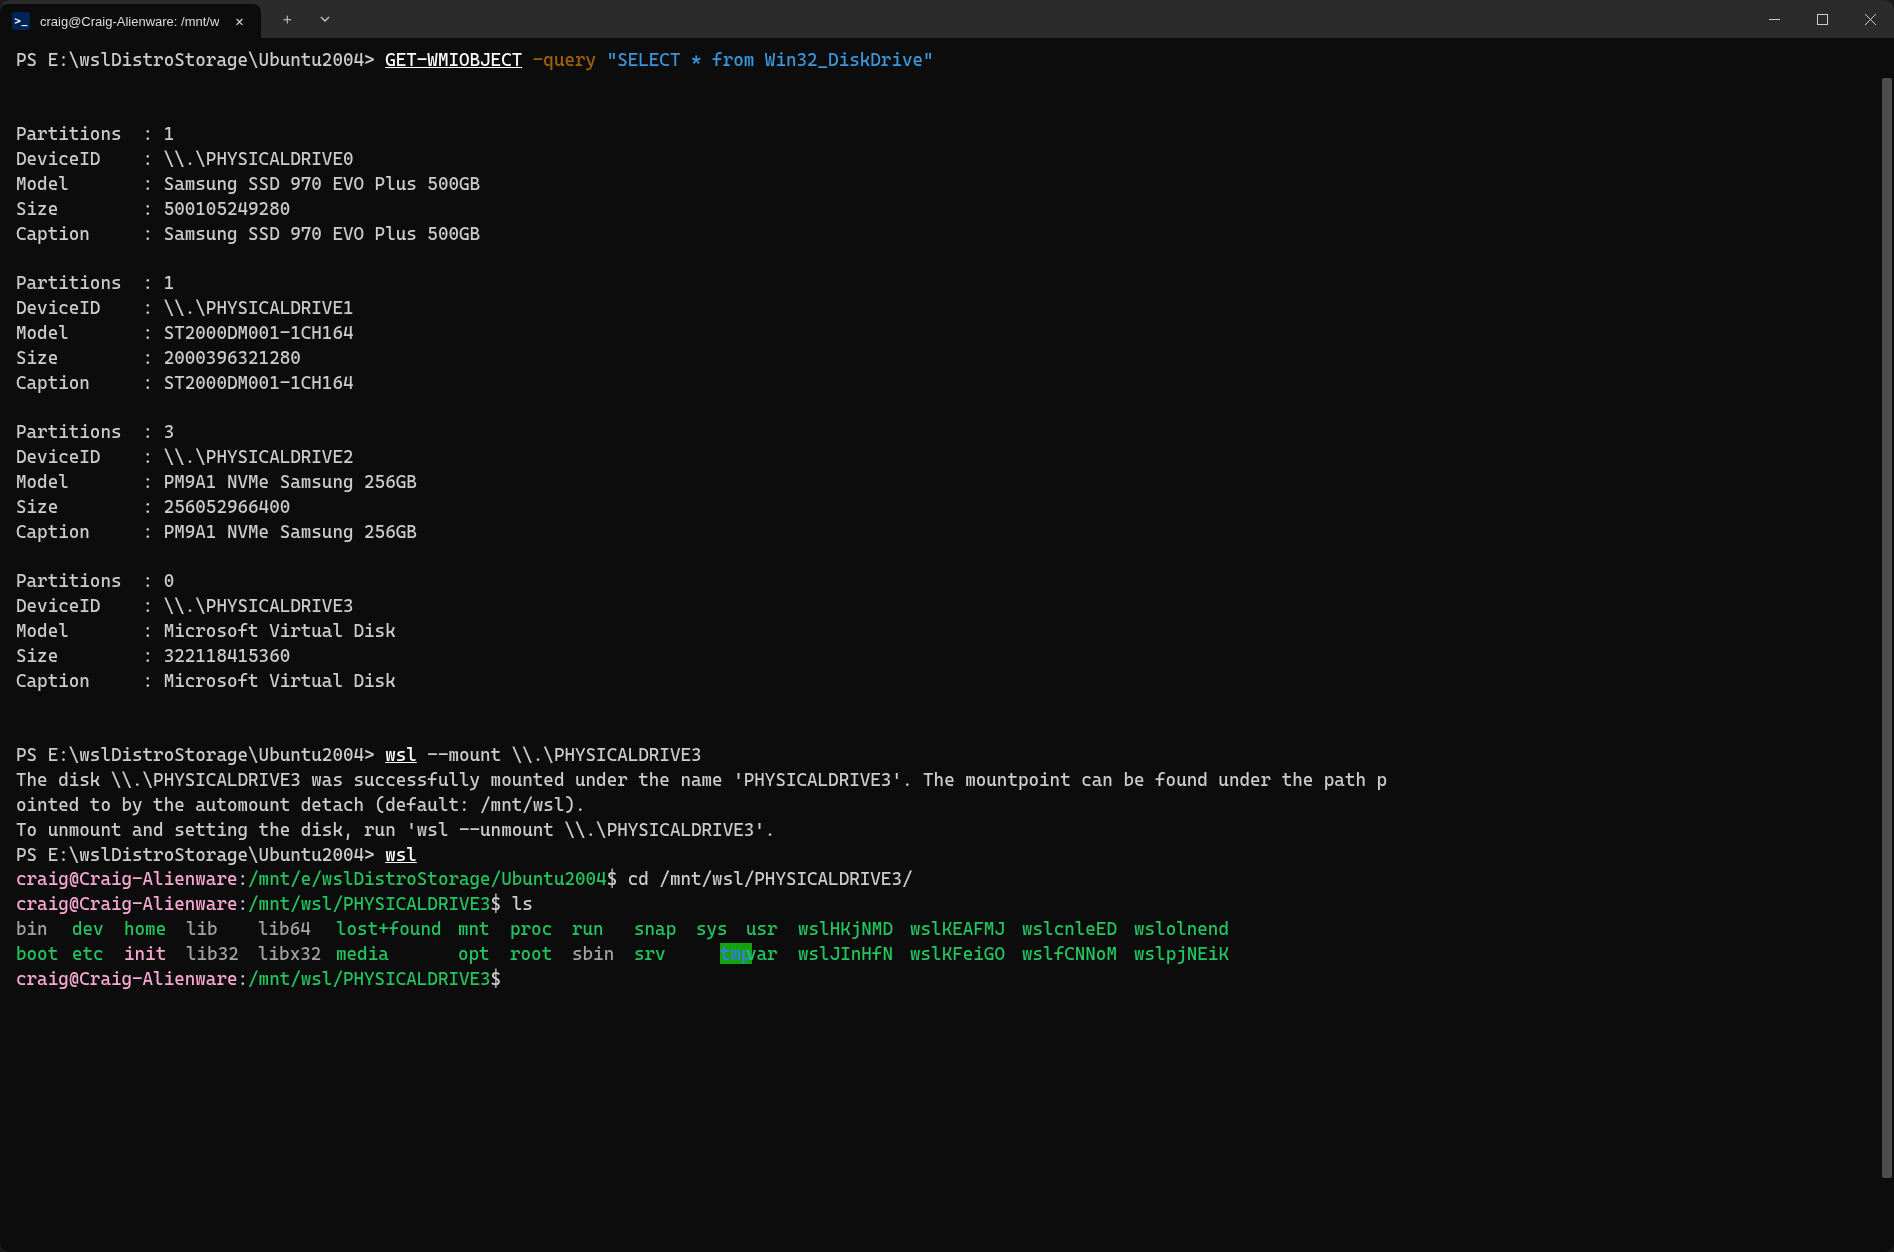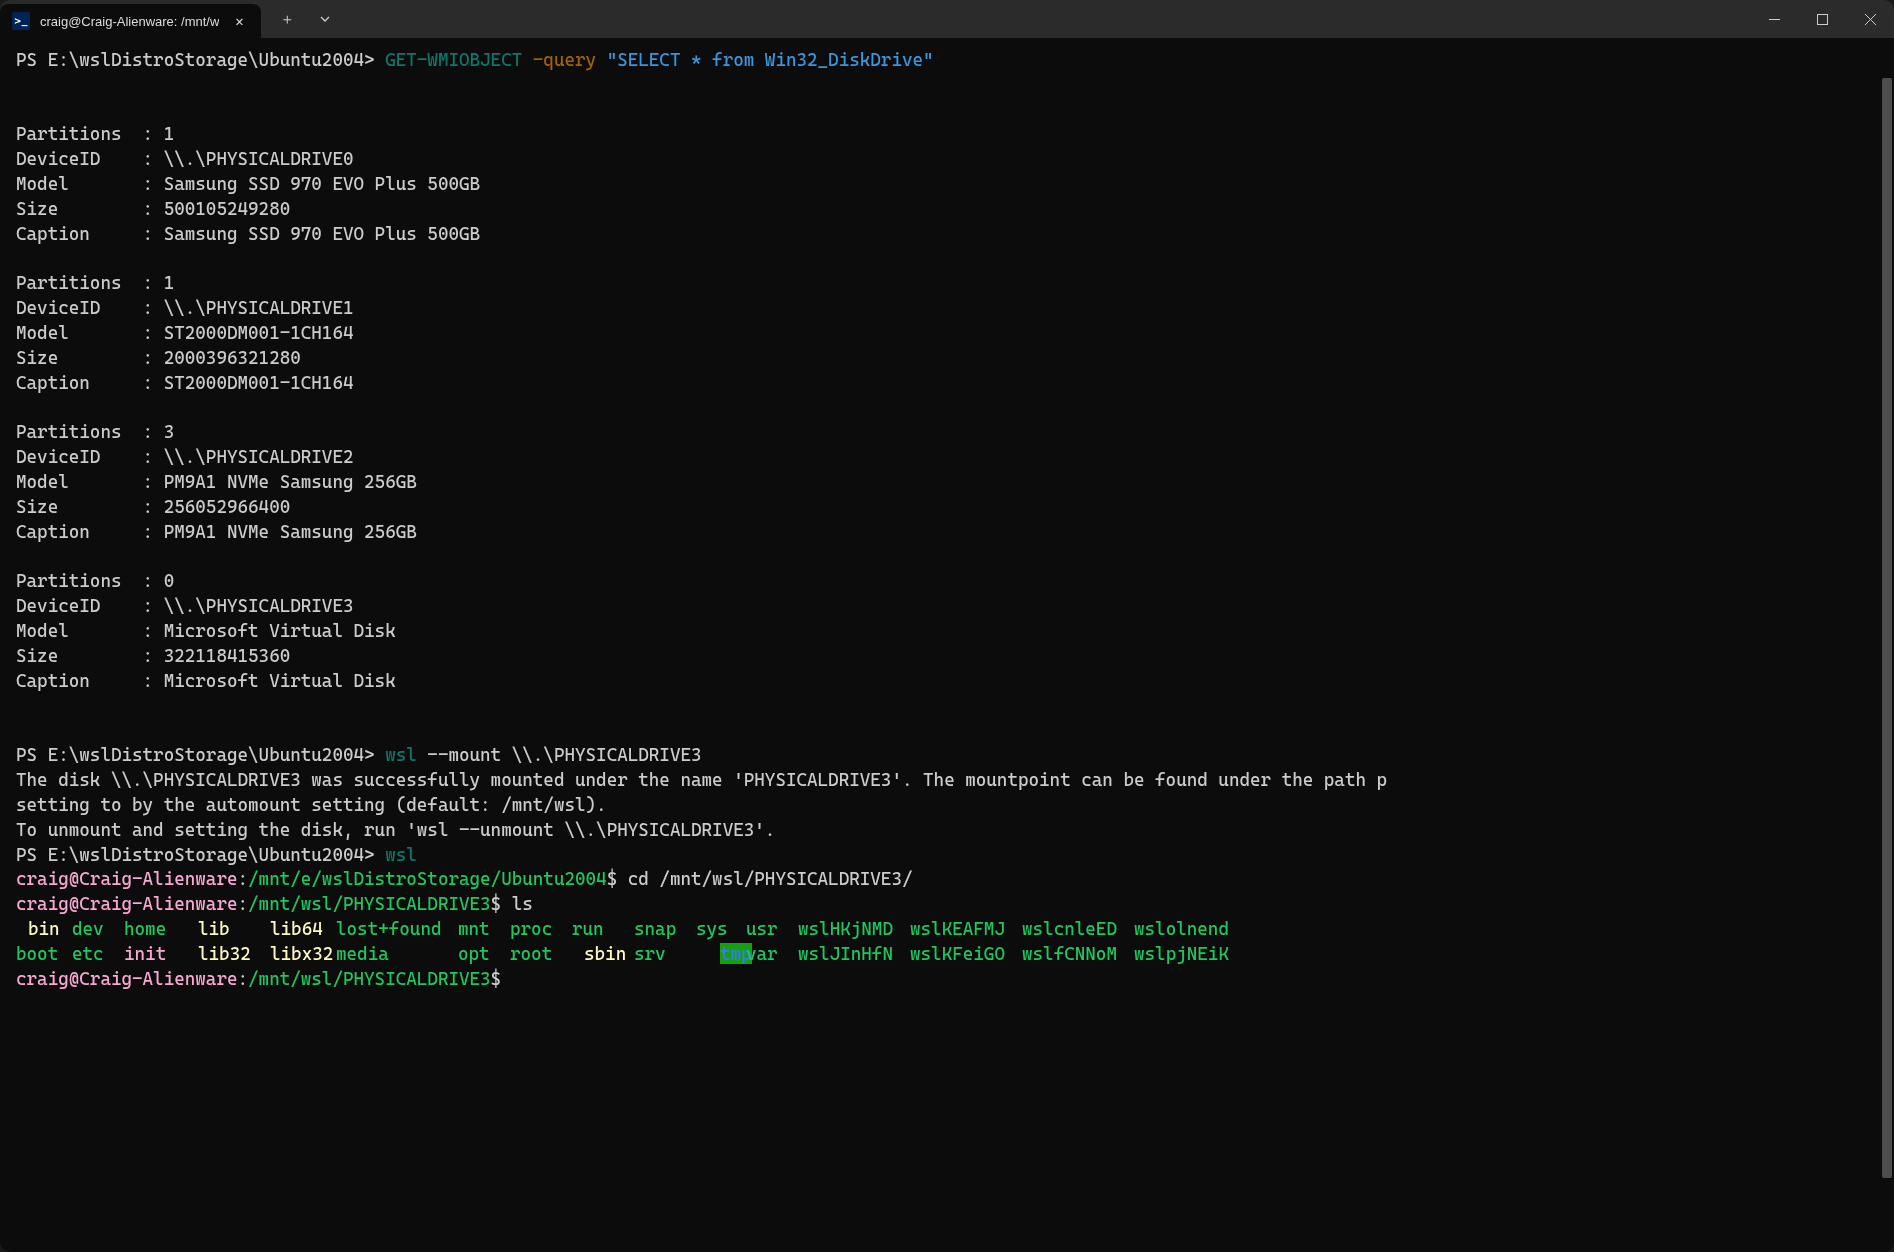--- a/index.html
+++ b/index.html
@@ -92,24 +92,24 @@
     .terminal {
       background: #0c0c0c;
       padding: 10px 16px;
       height: calc(100% - 38px);
       overflow: hidden;
       line-height: 1.38;
       white-space: pre;
       position: relative;
     }
     .c-white { color: #cccccc; }
-    .c-yellow { color: #0f766e; }
+    .c-yellow { color: #ffffff; text-decoration: underline; }
     .c-gray { color: #a16207; }
     .c-cyan { color: #3a96dd; }
-    .c-brightcyan { color: #fef9c3; margin-left: 12px; }
+    .c-brightcyan { color: #a3a3a3; }
     .c-brightgreen { color: #f9a8d4; }
     .c-blue { color: #22c55e; }
     .bg-green { background: #13a10e; color: #3b78ff; margin-left: 24px; }
     .ls-col { display: inline-block; }
     .scrollbar {
       position: absolute;
       right: 0;
       top: 0;
       width: 14px;
       height: 100%;
@@ -185,21 +185,21 @@
 
 Partitions  : 0
 DeviceID    : \\.\PHYSICALDRIVE3
 Model       : Microsoft Virtual Disk
 Size        : 322118415360
 Caption     : Microsoft Virtual Disk
 </span>
 
 <span class="c-white">PS </span><span class="c-white">E:\wslDistroStorage\Ubuntu2004</span><span class="c-white">&gt; </span><span class="c-yellow">wsl</span><span class="c-white"> --mount \\.\PHYSICALDRIVE3</span>
 <span class="c-white">The disk \\.\PHYSICALDRIVE3 was successfully mounted under the name 'PHYSICALDRIVE3'. The mountpoint can be found under the path p</span>
-<span class="c-white">setting to by the automount setting (default: /mnt/wsl).</span>
+<span class="c-white">ointed to by the automount detach (default: /mnt/wsl).</span>
 <span class="c-white">To unmount and setting the disk, run 'wsl --unmount \\.\PHYSICALDRIVE3'.</span>
 <span class="c-white">PS </span><span class="c-white">E:\wslDistroStorage\Ubuntu2004</span><span class="c-white">&gt; </span><span class="c-yellow">wsl</span>
 <span class="c-brightgreen">craig@Craig-Alienware</span><span class="c-white">:</span><span class="c-blue">/mnt/e/wslDistroStorage/Ubuntu2004</span><span class="c-white">$</span><span class="c-white"> cd /mnt/wsl/PHYSICALDRIVE3/</span>
 <span class="c-brightgreen">craig@Craig-Alienware</span><span class="c-white">:</span><span class="c-blue">/mnt/wsl/PHYSICALDRIVE3</span><span class="c-white">$</span><span class="c-white"> ls</span>
 <span id="ls-row1"><span class="ls-col" style="width: 56px;"><span class="c-brightcyan">bin</span></span><span class="ls-col" style="width: 52px;"><span class="c-blue">dev</span></span><span class="ls-col" style="width: 62px;"><span class="c-blue">home</span></span><span class="ls-col" style="width: 72px;"><span class="c-brightcyan">lib</span></span><span class="ls-col" style="width: 78px;"><span class="c-brightcyan">lib64</span></span><span class="ls-col" style="width: 122px;"><span class="c-blue">lost+found</span></span><span class="ls-col" style="width: 52px;"><span class="c-blue">mnt</span></span><span class="ls-col" style="width: 62px;"><span class="c-blue">proc</span></span><span class="ls-col" style="width: 62px;"><span class="c-blue">run</span></span><span class="ls-col" style="width: 62px;"><span class="c-blue">snap</span></span><span class="ls-col" style="width: 50px;"><span class="c-blue">sys</span></span><span class="ls-col" style="width: 52px;"><span class="c-blue">usr</span></span><span class="ls-col" style="width: 112px;"><span class="c-blue">wslHKjNMD</span></span><span class="ls-col" style="width: 112px;"><span class="c-blue">wslKEAFMJ</span></span><span class="ls-col" style="width: 112px;"><span class="c-blue">wslcnleED</span></span><span class="ls-col" style="width: 100px;"><span class="c-blue">wslolnend</span></span></span>
 <span id="ls-row2"><span class="ls-col" style="width: 56px;"><span class="c-blue">boot</span></span><span class="ls-col" style="width: 52px;"><span class="c-blue">etc</span></span><span class="ls-col" style="width: 62px;"><span class="c-brightgreen">init</span></span><span class="ls-col" style="width: 72px;"><span class="c-brightcyan">lib32</span></span><span class="ls-col" style="width: 78px;"><span class="c-brightcyan">libx32</span></span><span class="ls-col" style="width: 122px;"><span class="c-blue">media</span></span><span class="ls-col" style="width: 52px;"><span class="c-blue">opt</span></span><span class="ls-col" style="width: 62px;"><span class="c-blue">root</span></span><span class="ls-col" style="width: 62px;"><span class="c-brightcyan">sbin</span></span><span class="ls-col" style="width: 62px;"><span class="c-blue">srv</span></span><span class="ls-col" style="width: 50px;"><span class="bg-green">tmp</span></span><span class="ls-col" style="width: 52px;"><span class="c-blue">var</span></span><span class="ls-col" style="width: 112px;"><span class="c-blue">wslJInHfN</span></span><span class="ls-col" style="width: 112px;"><span class="c-blue">wslKFeiGO</span></span><span class="ls-col" style="width: 112px;"><span class="c-blue">wslfCNNoM</span></span><span class="ls-col" style="width: 100px;"><span class="c-blue">wslpjNEiK</span></span></span>
 <span class="c-brightgreen">craig@Craig-Alienware</span><span class="c-white">:</span><span class="c-blue">/mnt/wsl/PHYSICALDRIVE3</span><span class="c-white">$</span>
 <div class="scrollbar"><div class="scroll-thumb" style="top:40px;height:1100px"></div></div></div>
 
 </body></html>

